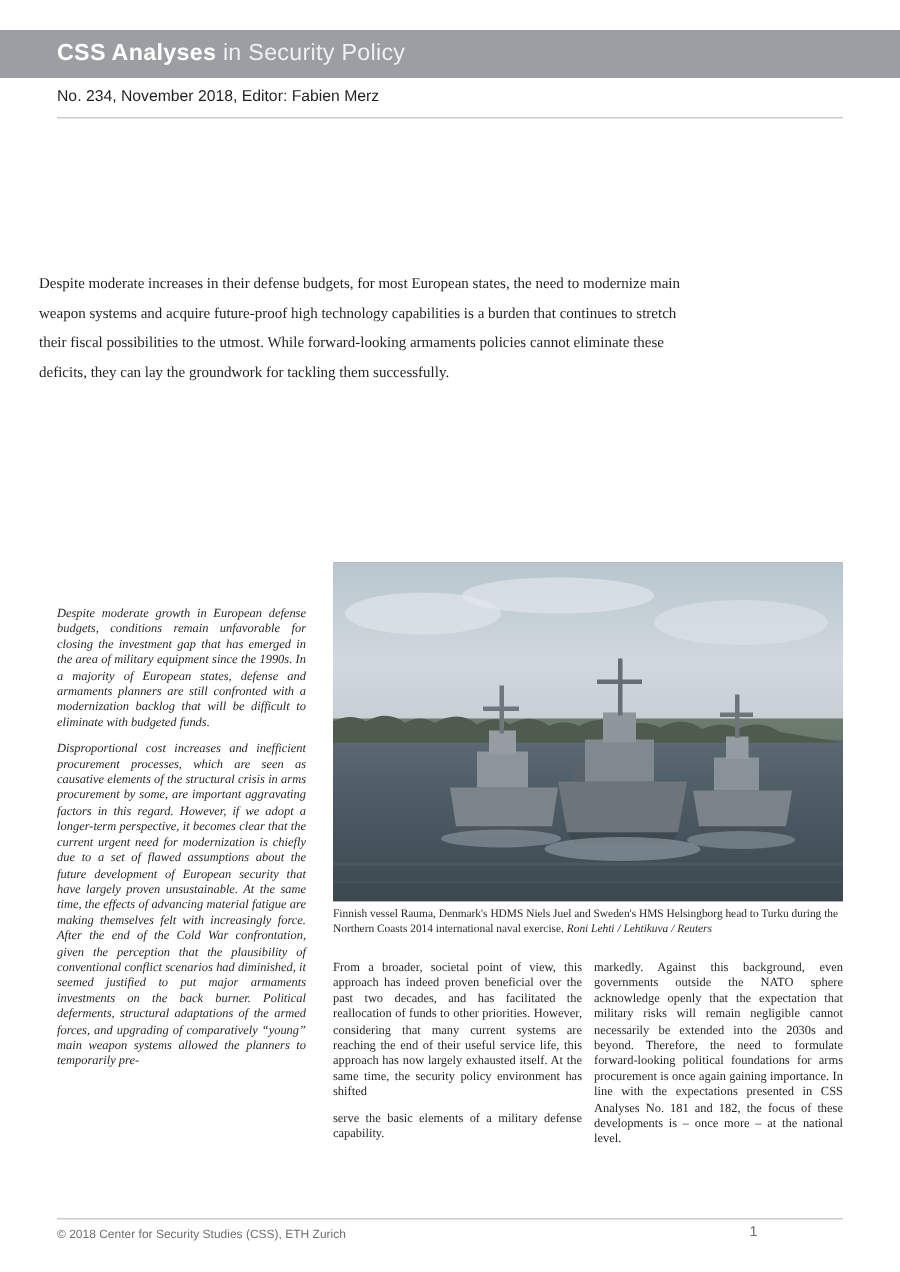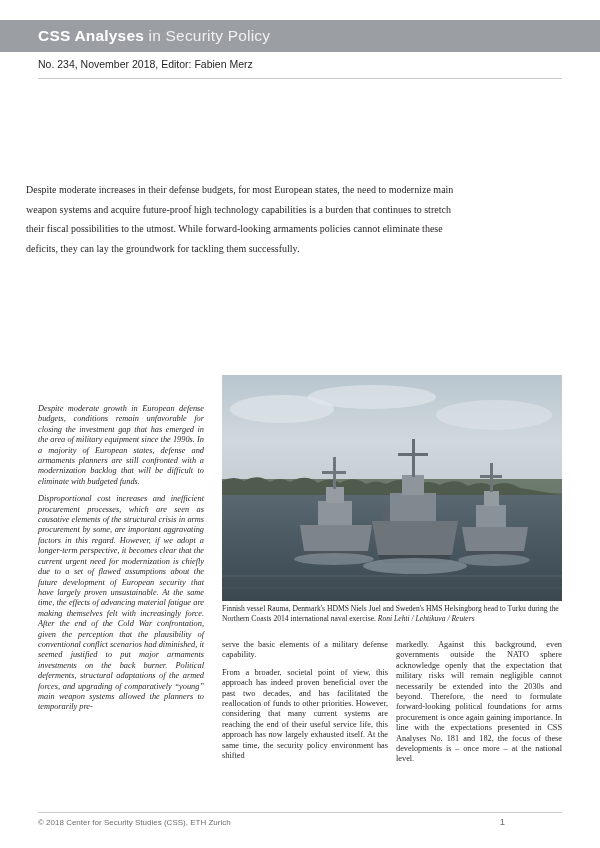--- a/index.html
+++ b/index.html
@@ -296,22 +296,22 @@
   <div class="photo-caption">
     <span>Finnish vessel Rauma, Denmark's HDMS Niels Juel and Sweden's HMS Helsingborg head to Turku during the Northern Coasts 2014 international naval exercise.</span><span class="credit"> Roni Lehti / Lehtikuva / Reuters</span>
   </div>
 
   <div class="col col-1">
     <p>Despite moderate growth in European defense budgets, conditions remain unfavorable for closing the investment gap that has emerged in the area of military equipment since the 1990s. In a majority of European states, defense and armaments planners are still confronted with a modernization backlog that will be difficult to eliminate with budgeted funds.</p>
     <p>Disproportional cost increases and inefficient procurement processes, which are seen as causative elements of the structural crisis in arms procurement by some, are important aggravating factors in this regard. However, if we adopt a longer-term perspective, it becomes clear that the current urgent need for modernization is chiefly due to a set of flawed assumptions about the future development of European security that have largely proven unsustainable. At the same time, the effects of advancing material fatigue are making themselves felt with increasingly force. After the end of the Cold War confrontation, given the perception that the plausibility of conventional conflict scenarios had diminished, it seemed justified to put major armaments investments on the back burner. Political deferments, structural adaptations of the armed forces, and upgrading of comparatively “young” main weapon systems allowed the planners to temporarily pre-</p>
   </div>
 
   <div class="col col-3">
+    <p>From a broader, societal point of view, this approach has indeed proven beneficial over the past two decades, and has facilitated the reallocation of funds to other priorities. However, considering that many current systems are reaching the end of their useful service life, this approach has now largely exhausted itself. At the same time, the security policy environment has shifted</p>
     <p>serve the basic elements of a military defense capability.</p>
-    <p>From a broader, societal point of view, this approach has indeed proven beneficial over the past two decades, and has facilitated the reallocation of funds to other priorities. However, considering that many current systems are reaching the end of their useful service life, this approach has now largely exhausted itself. At the same time, the security policy environment has shifted</p>
   </div>
 
   <div class="col col-4">
     <p>markedly. Against this background, even governments outside the NATO sphere acknowledge openly that the expectation that military risks will remain negligible cannot necessarily be extended into the 2030s and beyond. Therefore, the need to formulate forward-looking political foundations for arms procurement is once again gaining importance. In line with the expectations presented in CSS Analyses No. 181 and 182, the focus of these developments is – once more – at the national level.</p>
   </div>
 
   <div class="footer-rule"></div>
   <div class="footer-left">© 2018 Center for Security Studies (CSS), ETH Zurich</div>
   <div class="footer-right">1</div>
 

